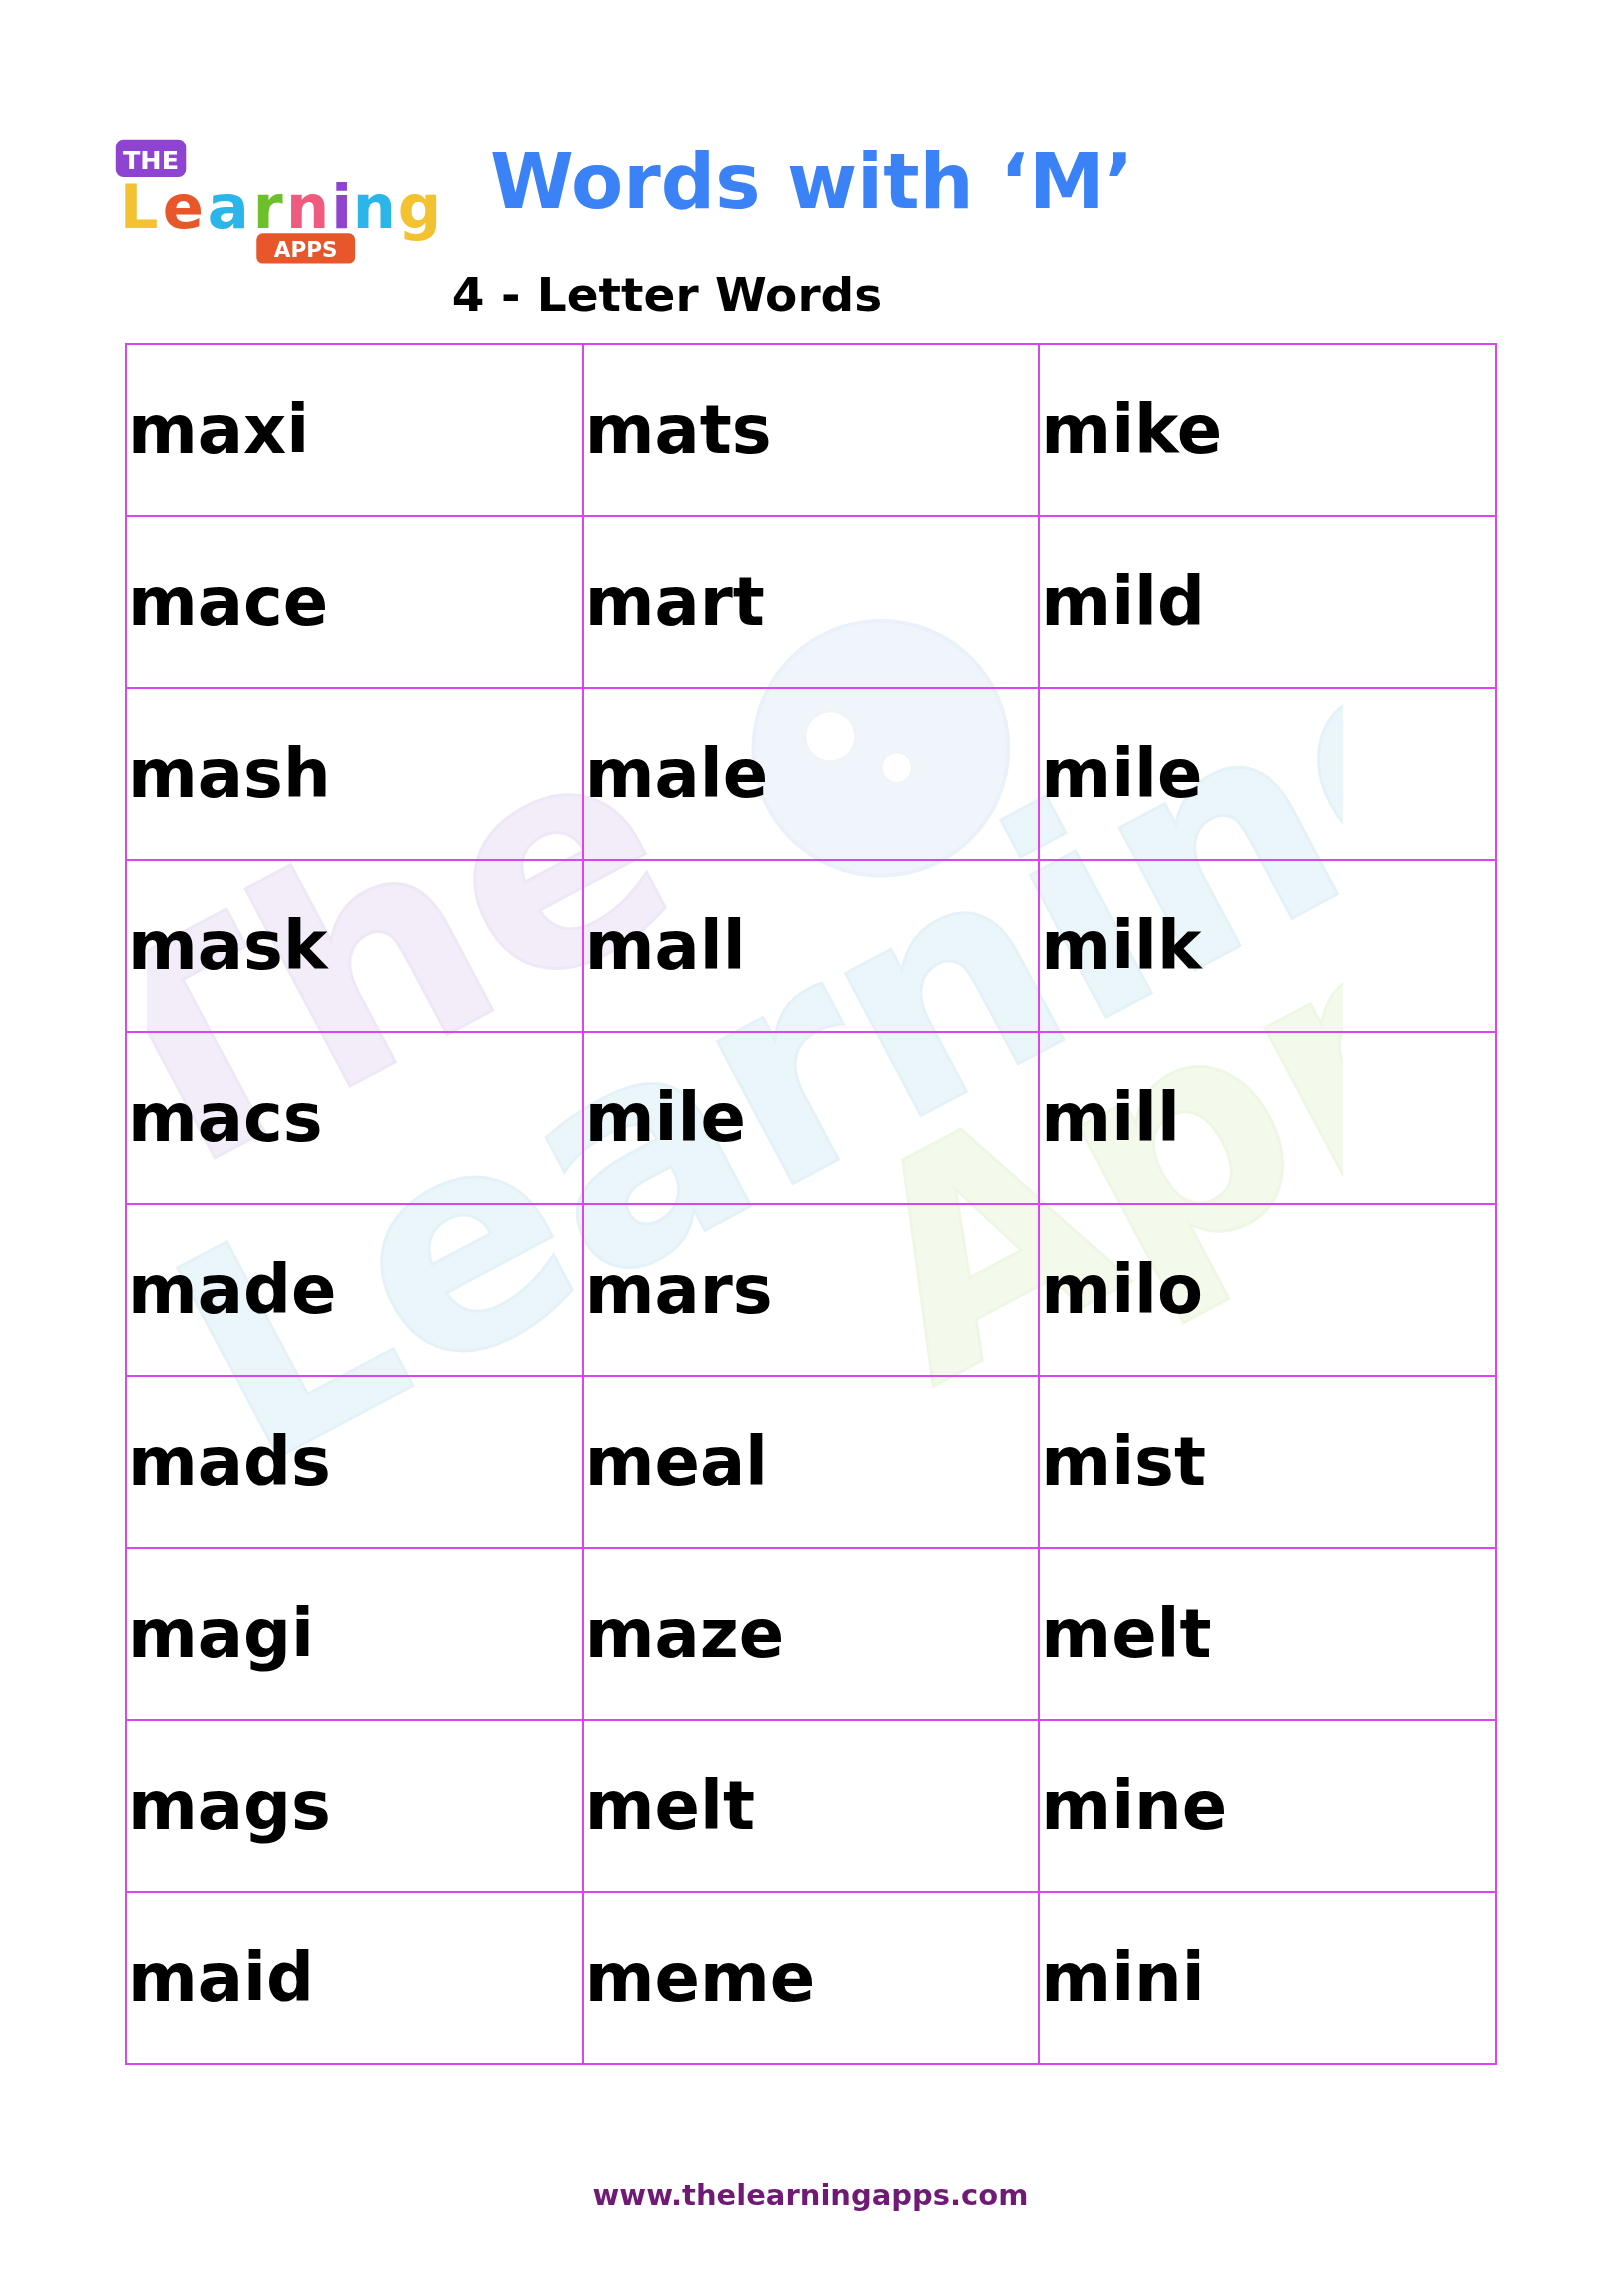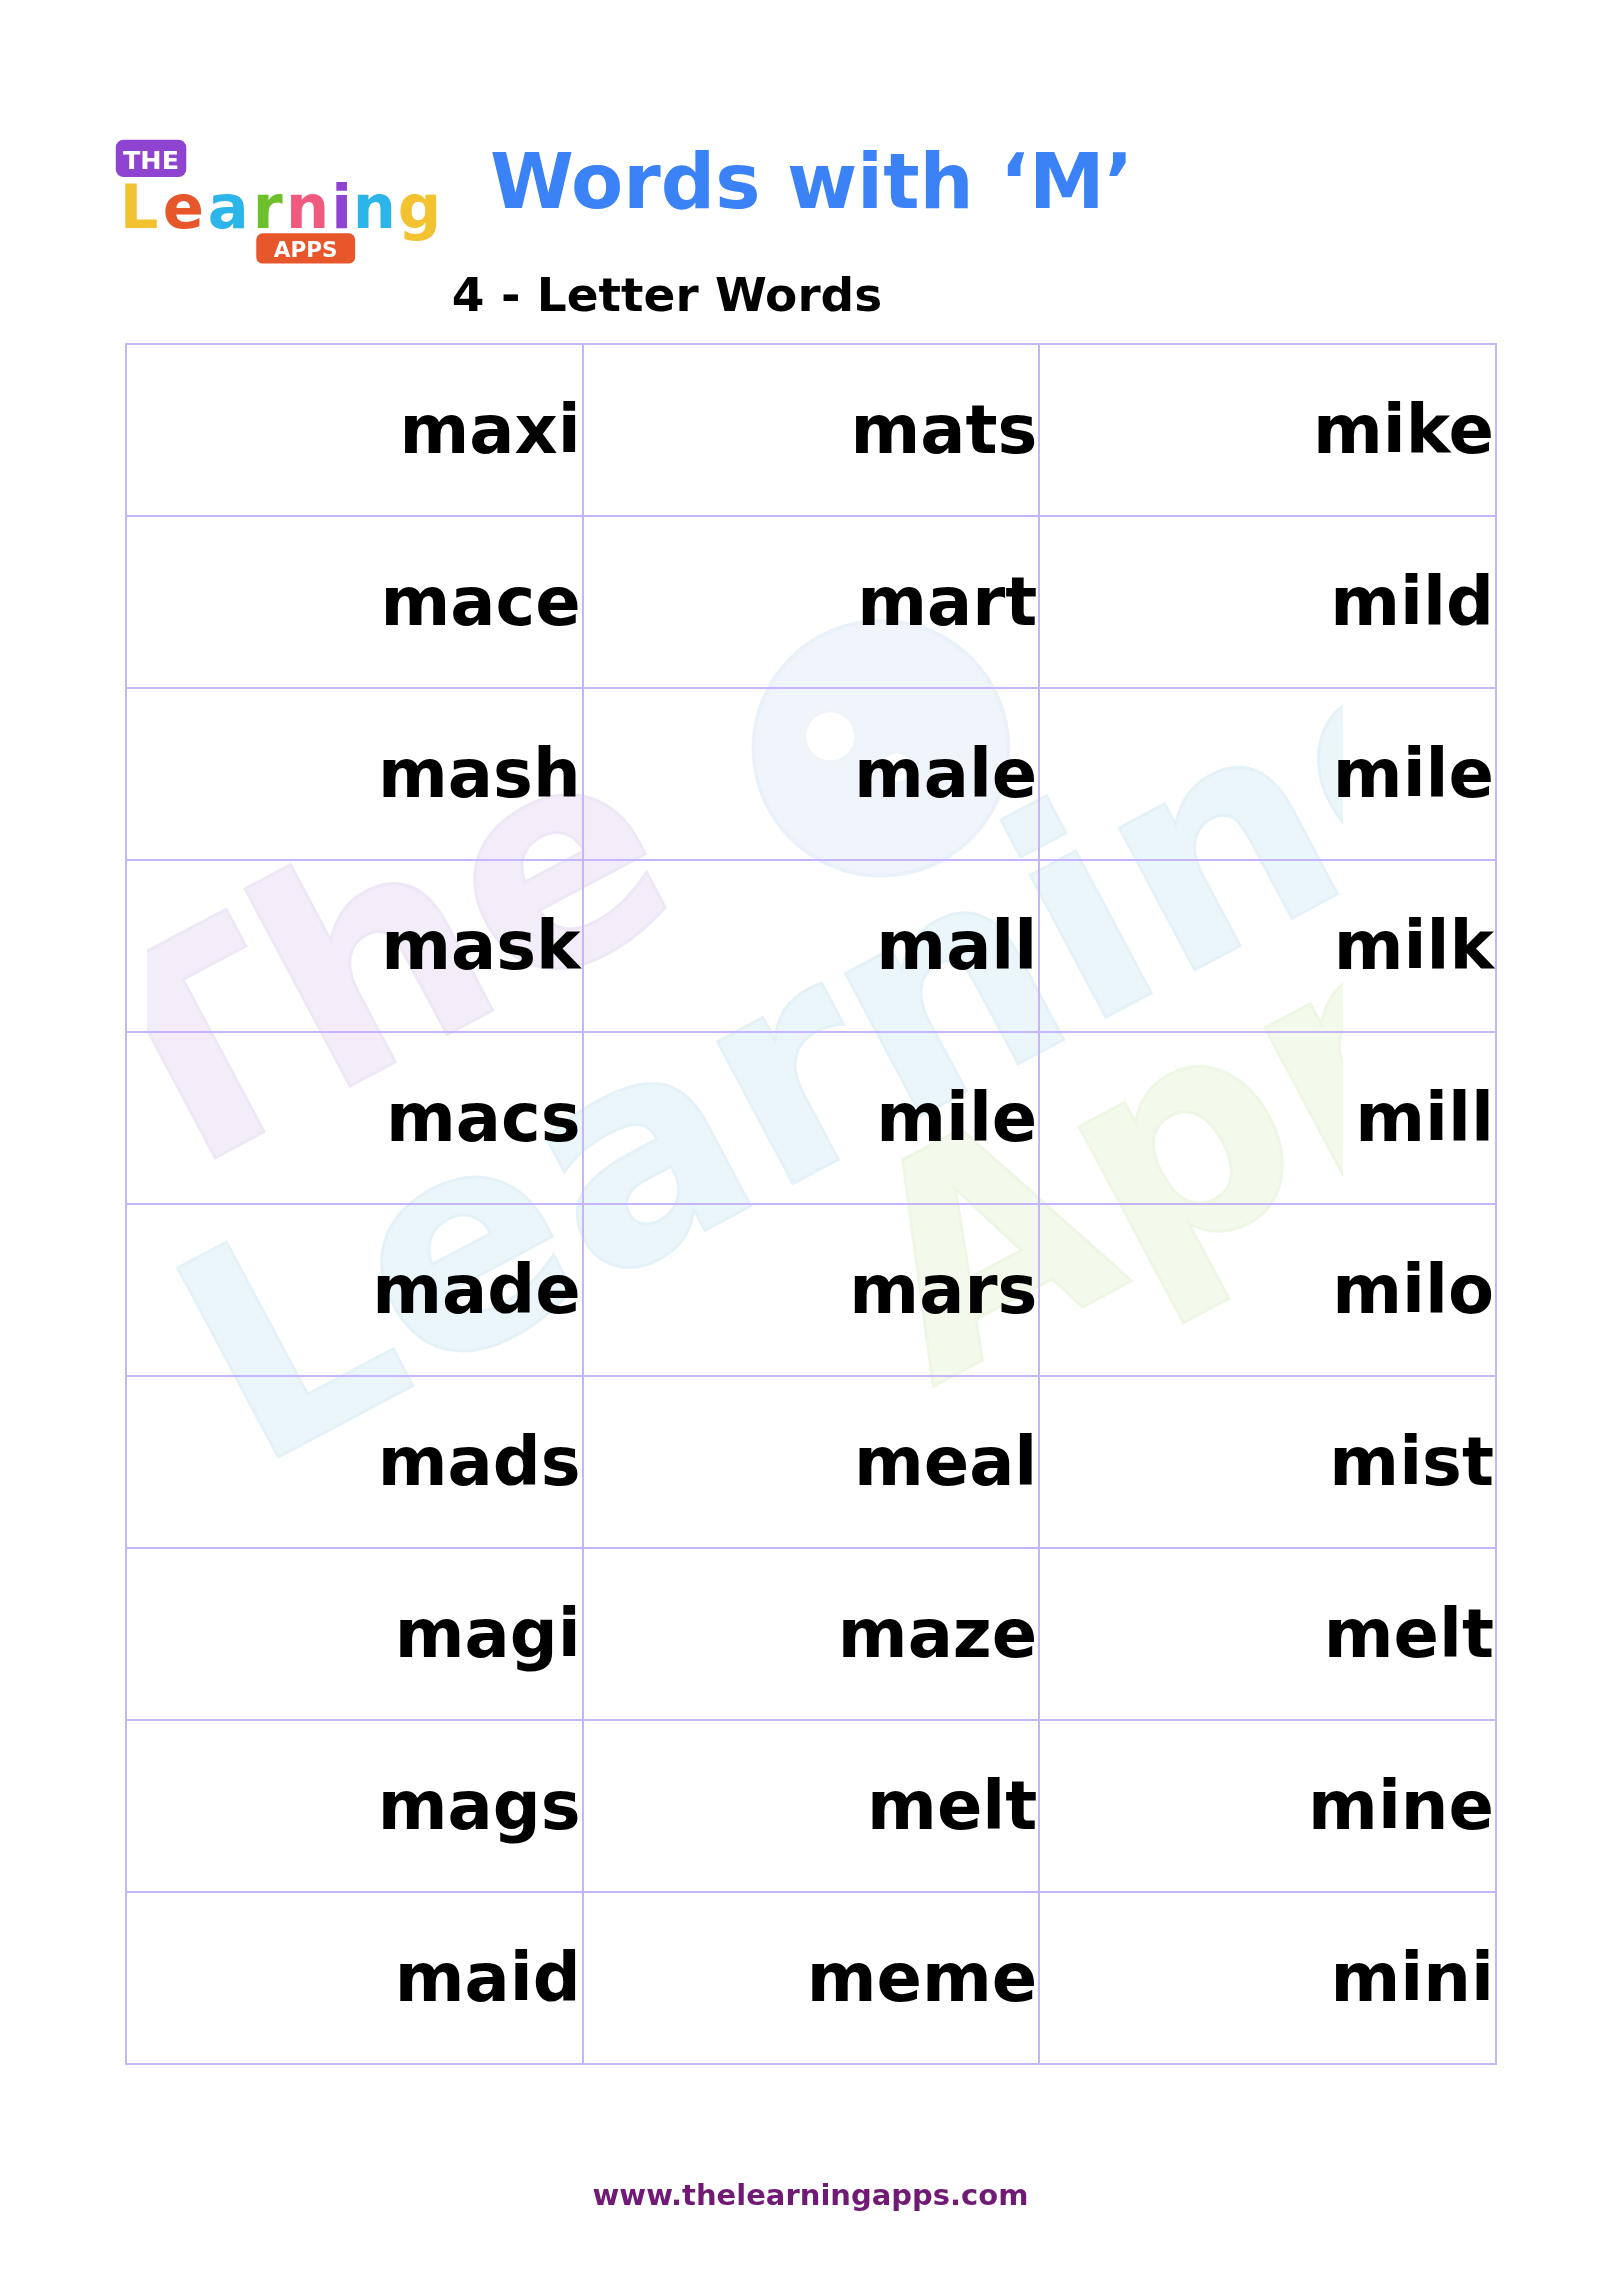--- a/index.html
+++ b/index.html
@@ -79,23 +79,23 @@
   
   .word-table {
     position: absolute;
     left: 125px;
     top: 343px;
     width: 1372px;
     border-collapse: collapse;
     table-layout: fixed;
   }
   .word-table td {
-    border: 2px solid #c4b5fd;
+    border: 2px solid #d946ef;
     height: 168px;
-    text-align: right;
+    text-align: left;
     vertical-align: middle;
     font-family: "DejaVu Sans", sans-serif;
     font-weight: bold;
     font-size: 67px;
     color: #000000;
     background: transparent;
   }
 
   
   .footer {

